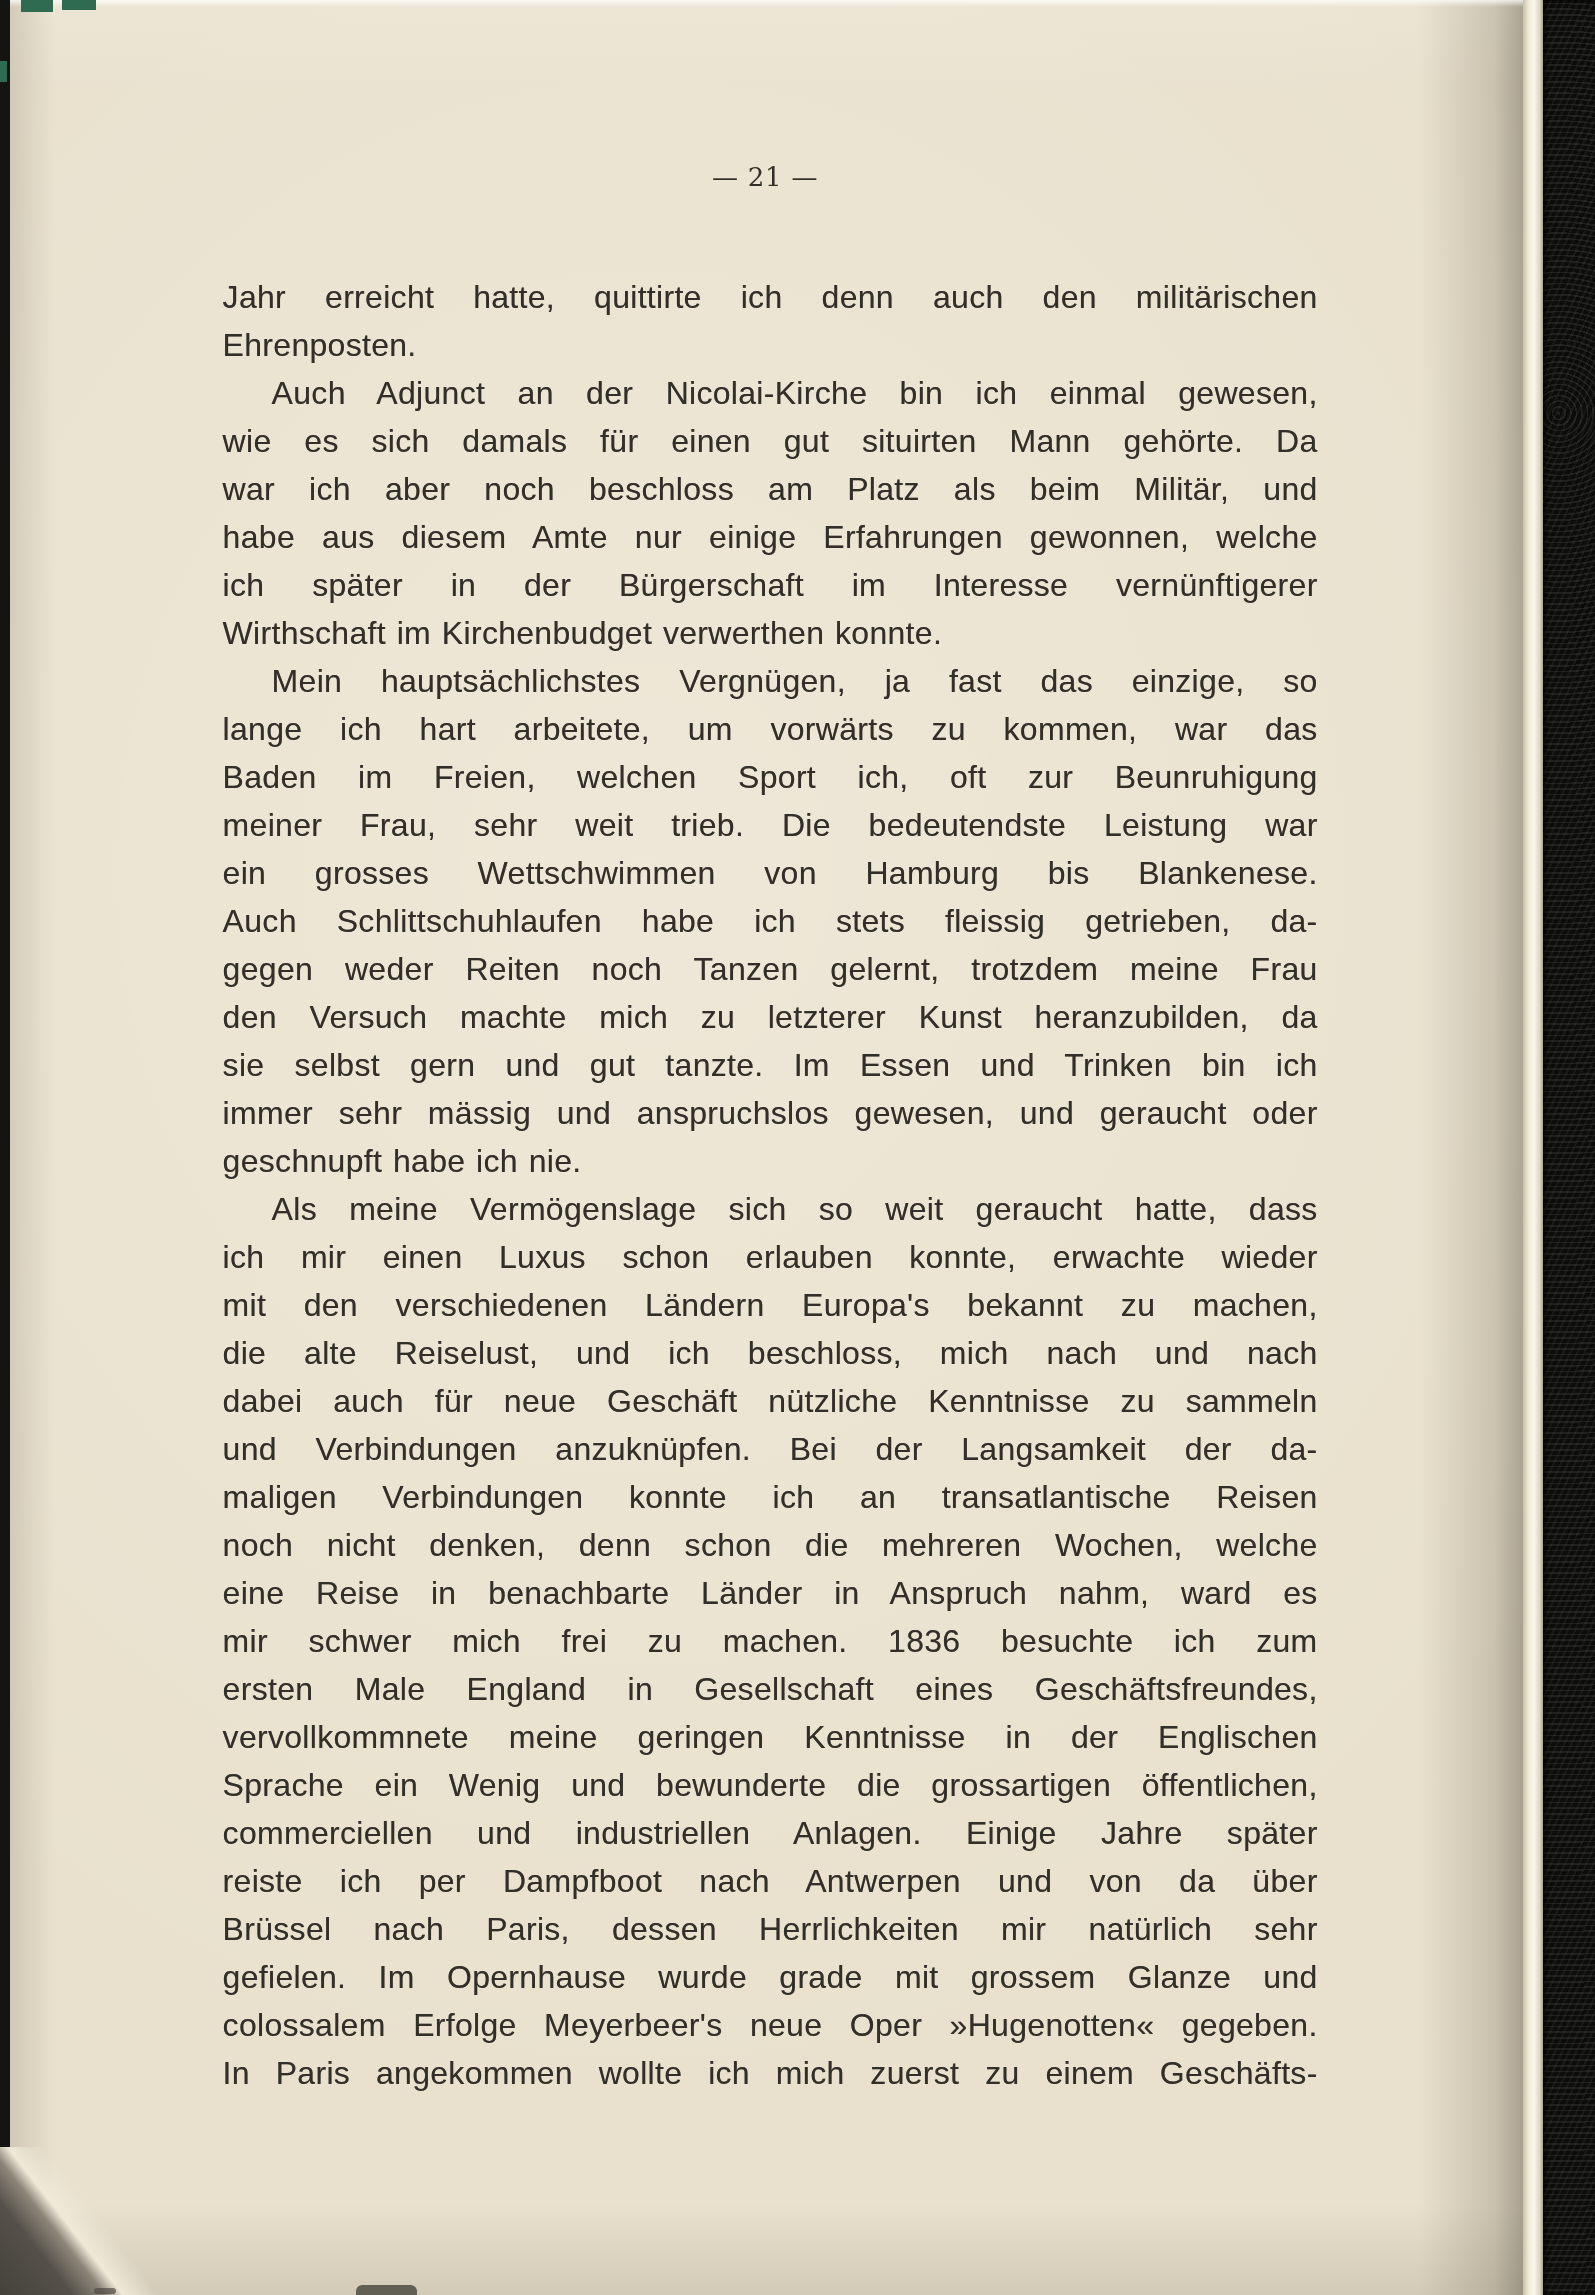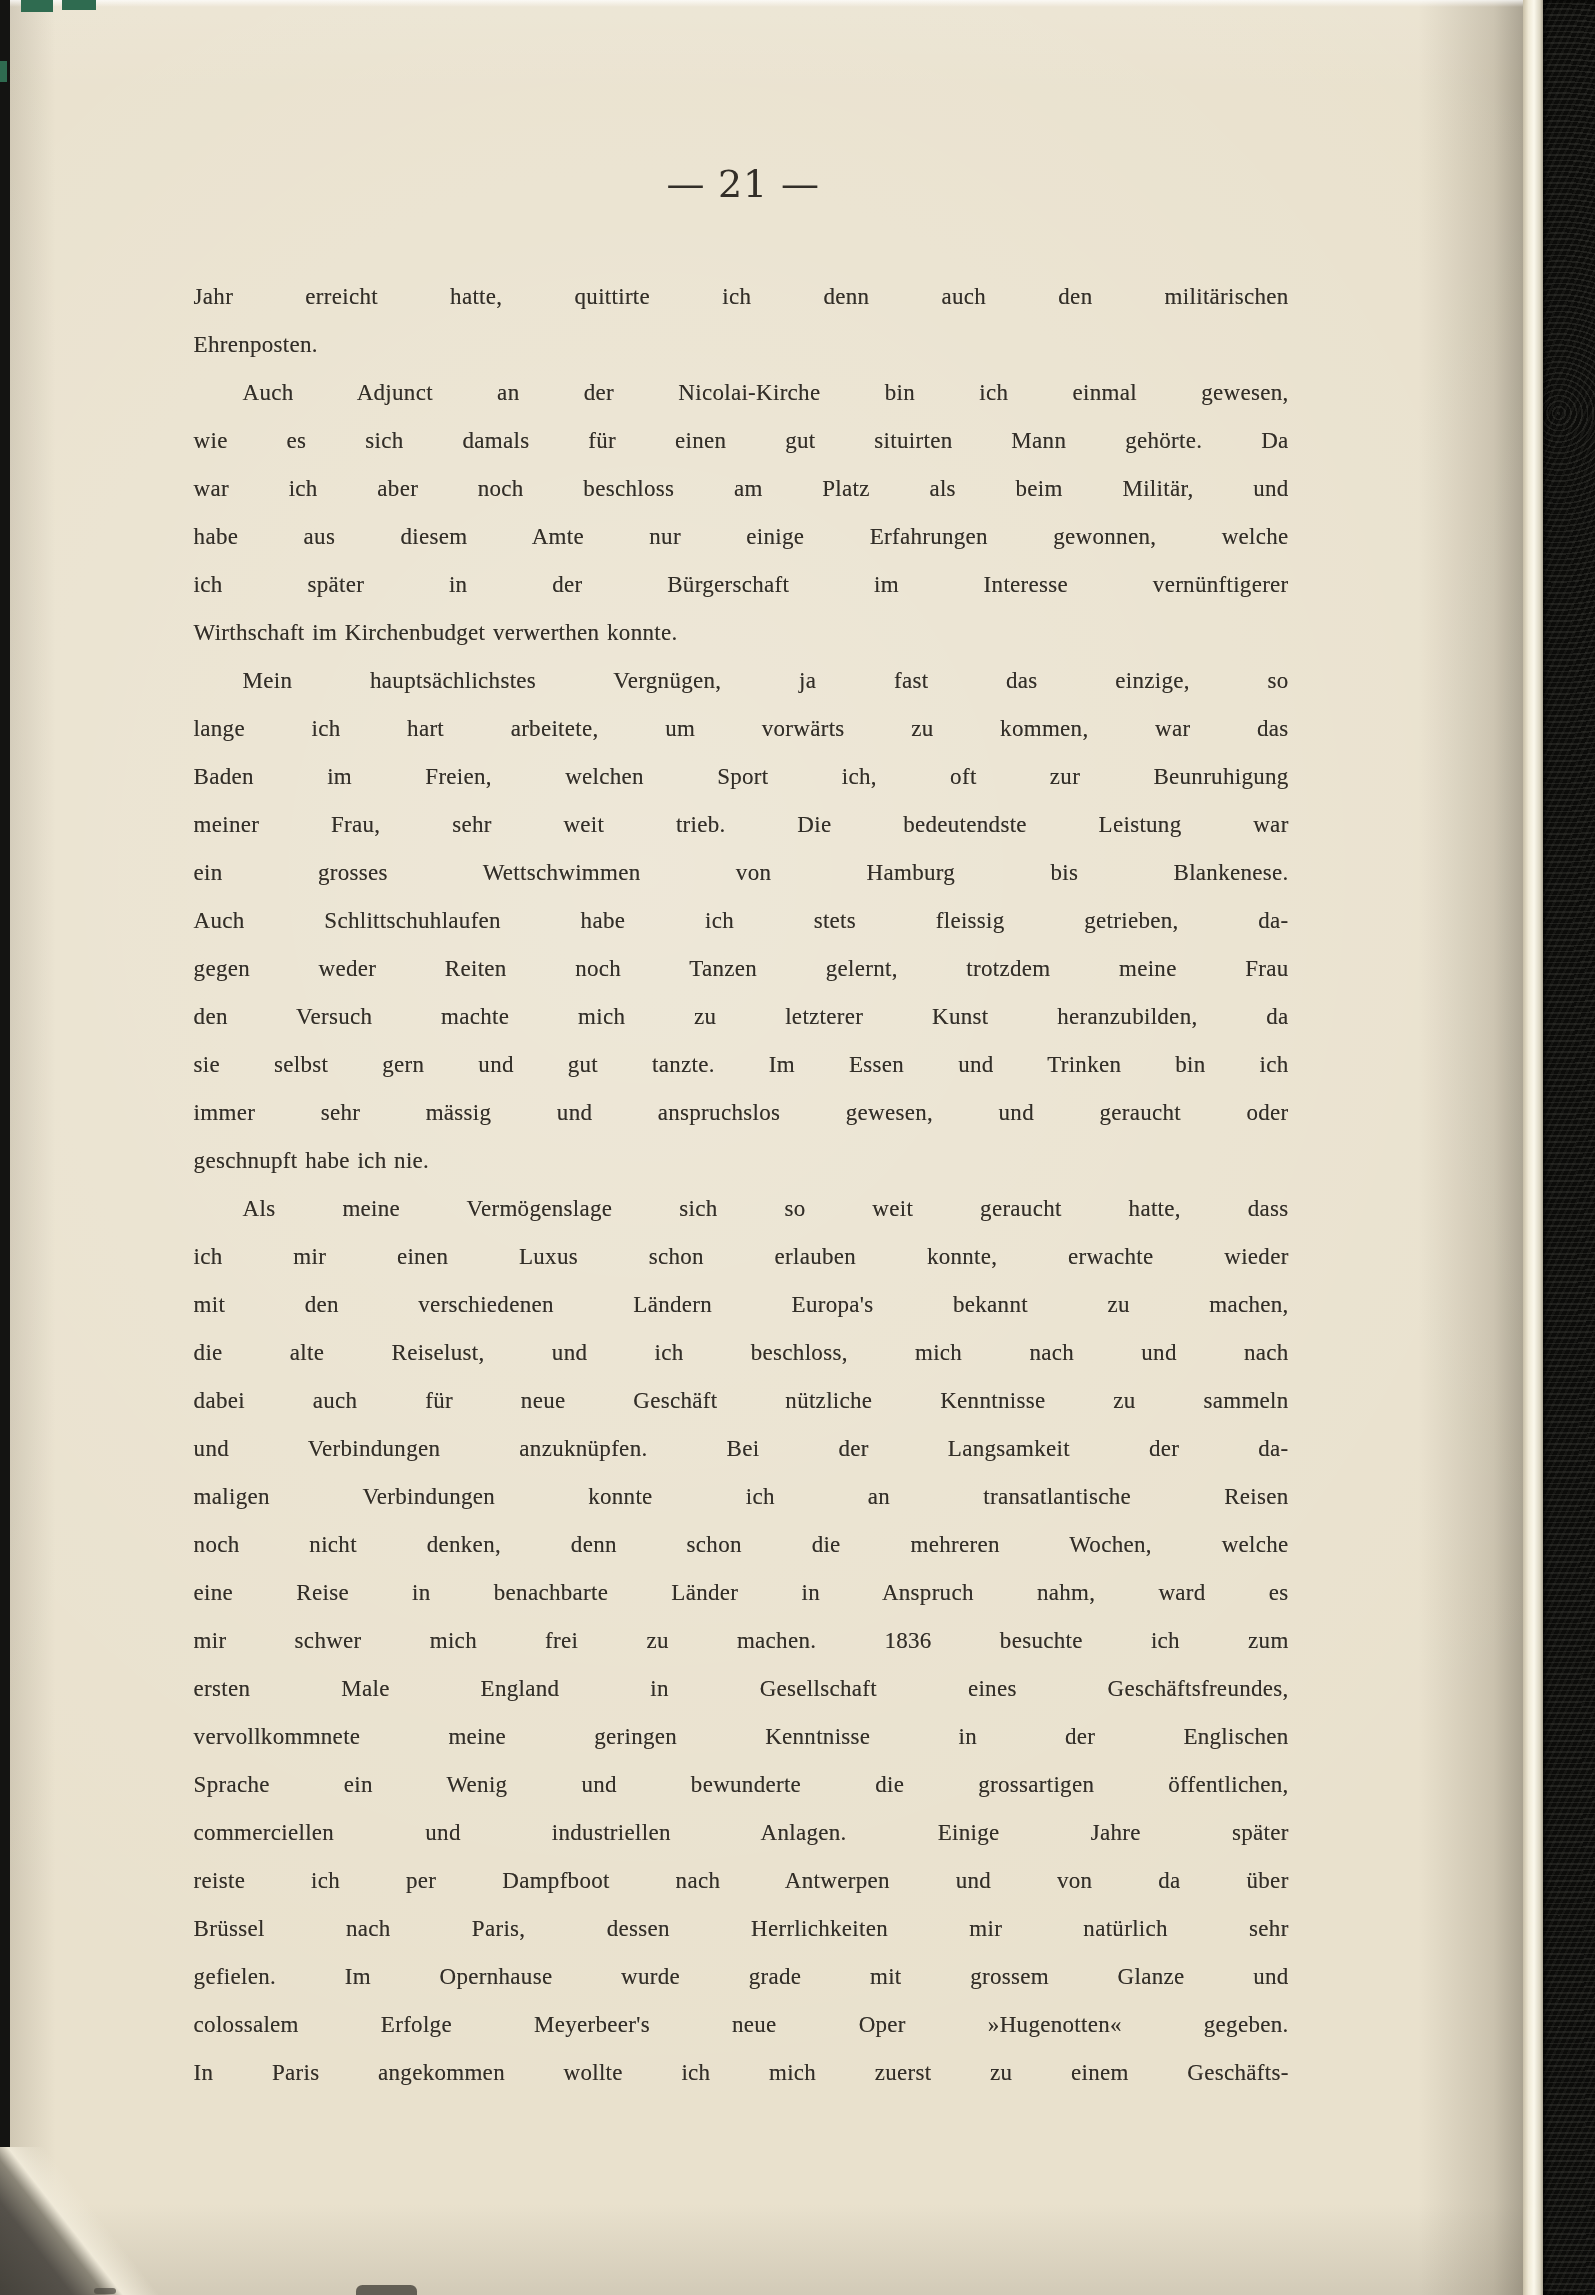--- a/index.html
+++ b/index.html
@@ -52,30 +52,30 @@
     position: absolute; left: 0; bottom: 0; width: 247px; height: 148px;
     background: linear-gradient(52deg,
       #45423b 0%, #55514a 20%, #8b8678 29%, #efe9d8 34%, rgba(237,229,209,0) 44%);
   }
   .smudge { position: absolute; background: #46433c; }
   .smudge-1 { left: 356px; bottom: 0; width: 61px; height: 9.6px; border-radius: 6.4px 6.4px 0 0; opacity: .8; }
   .smudge-2 { left: 94px; bottom: 0.8px; width: 22.3px; height: 6.4px; border-radius: 4.8px; opacity: .65; }
 
   
   .page-number {
-    position: absolute; left: 186px; top: 162px; width: 1095px;
+    position: absolute; left: 208px; top: 162px; width: 1095px;
     text-align: center;
     font-family: "DejaVu Serif", "Liberation Serif", serif;
-    font-size: 38px; color: var(--ink, #322e28);
+    font-size: 26px; color: var(--ink, #322e28);
     letter-spacing: 0.8px;
   }
   .text-block {
-    position: absolute; left: 184px; top: 273px; width: 1095px;
-    font-family: Liberation Serif, serif;
-    font-size: 23px; line-height: 48px;
+    position: absolute; left: 213px; top: 273px; width: 1095px;
+    font-family: Liberation Sans, sans-serif;
+    font-size: 32px; line-height: 48px;
     color: var(--ink, #322e28);
     letter-spacing: 0.3px; word-spacing: 1.6px;
     text-shadow: 0 0 0.5px rgba(50,45,38,0.45);
   }
   .line { text-align: justify; text-align-last: justify; white-space: nowrap; }
   .line.end { text-align-last: left; }
   .line.indent { text-indent: 49px; }
 </style>
 </head>
 <body>

